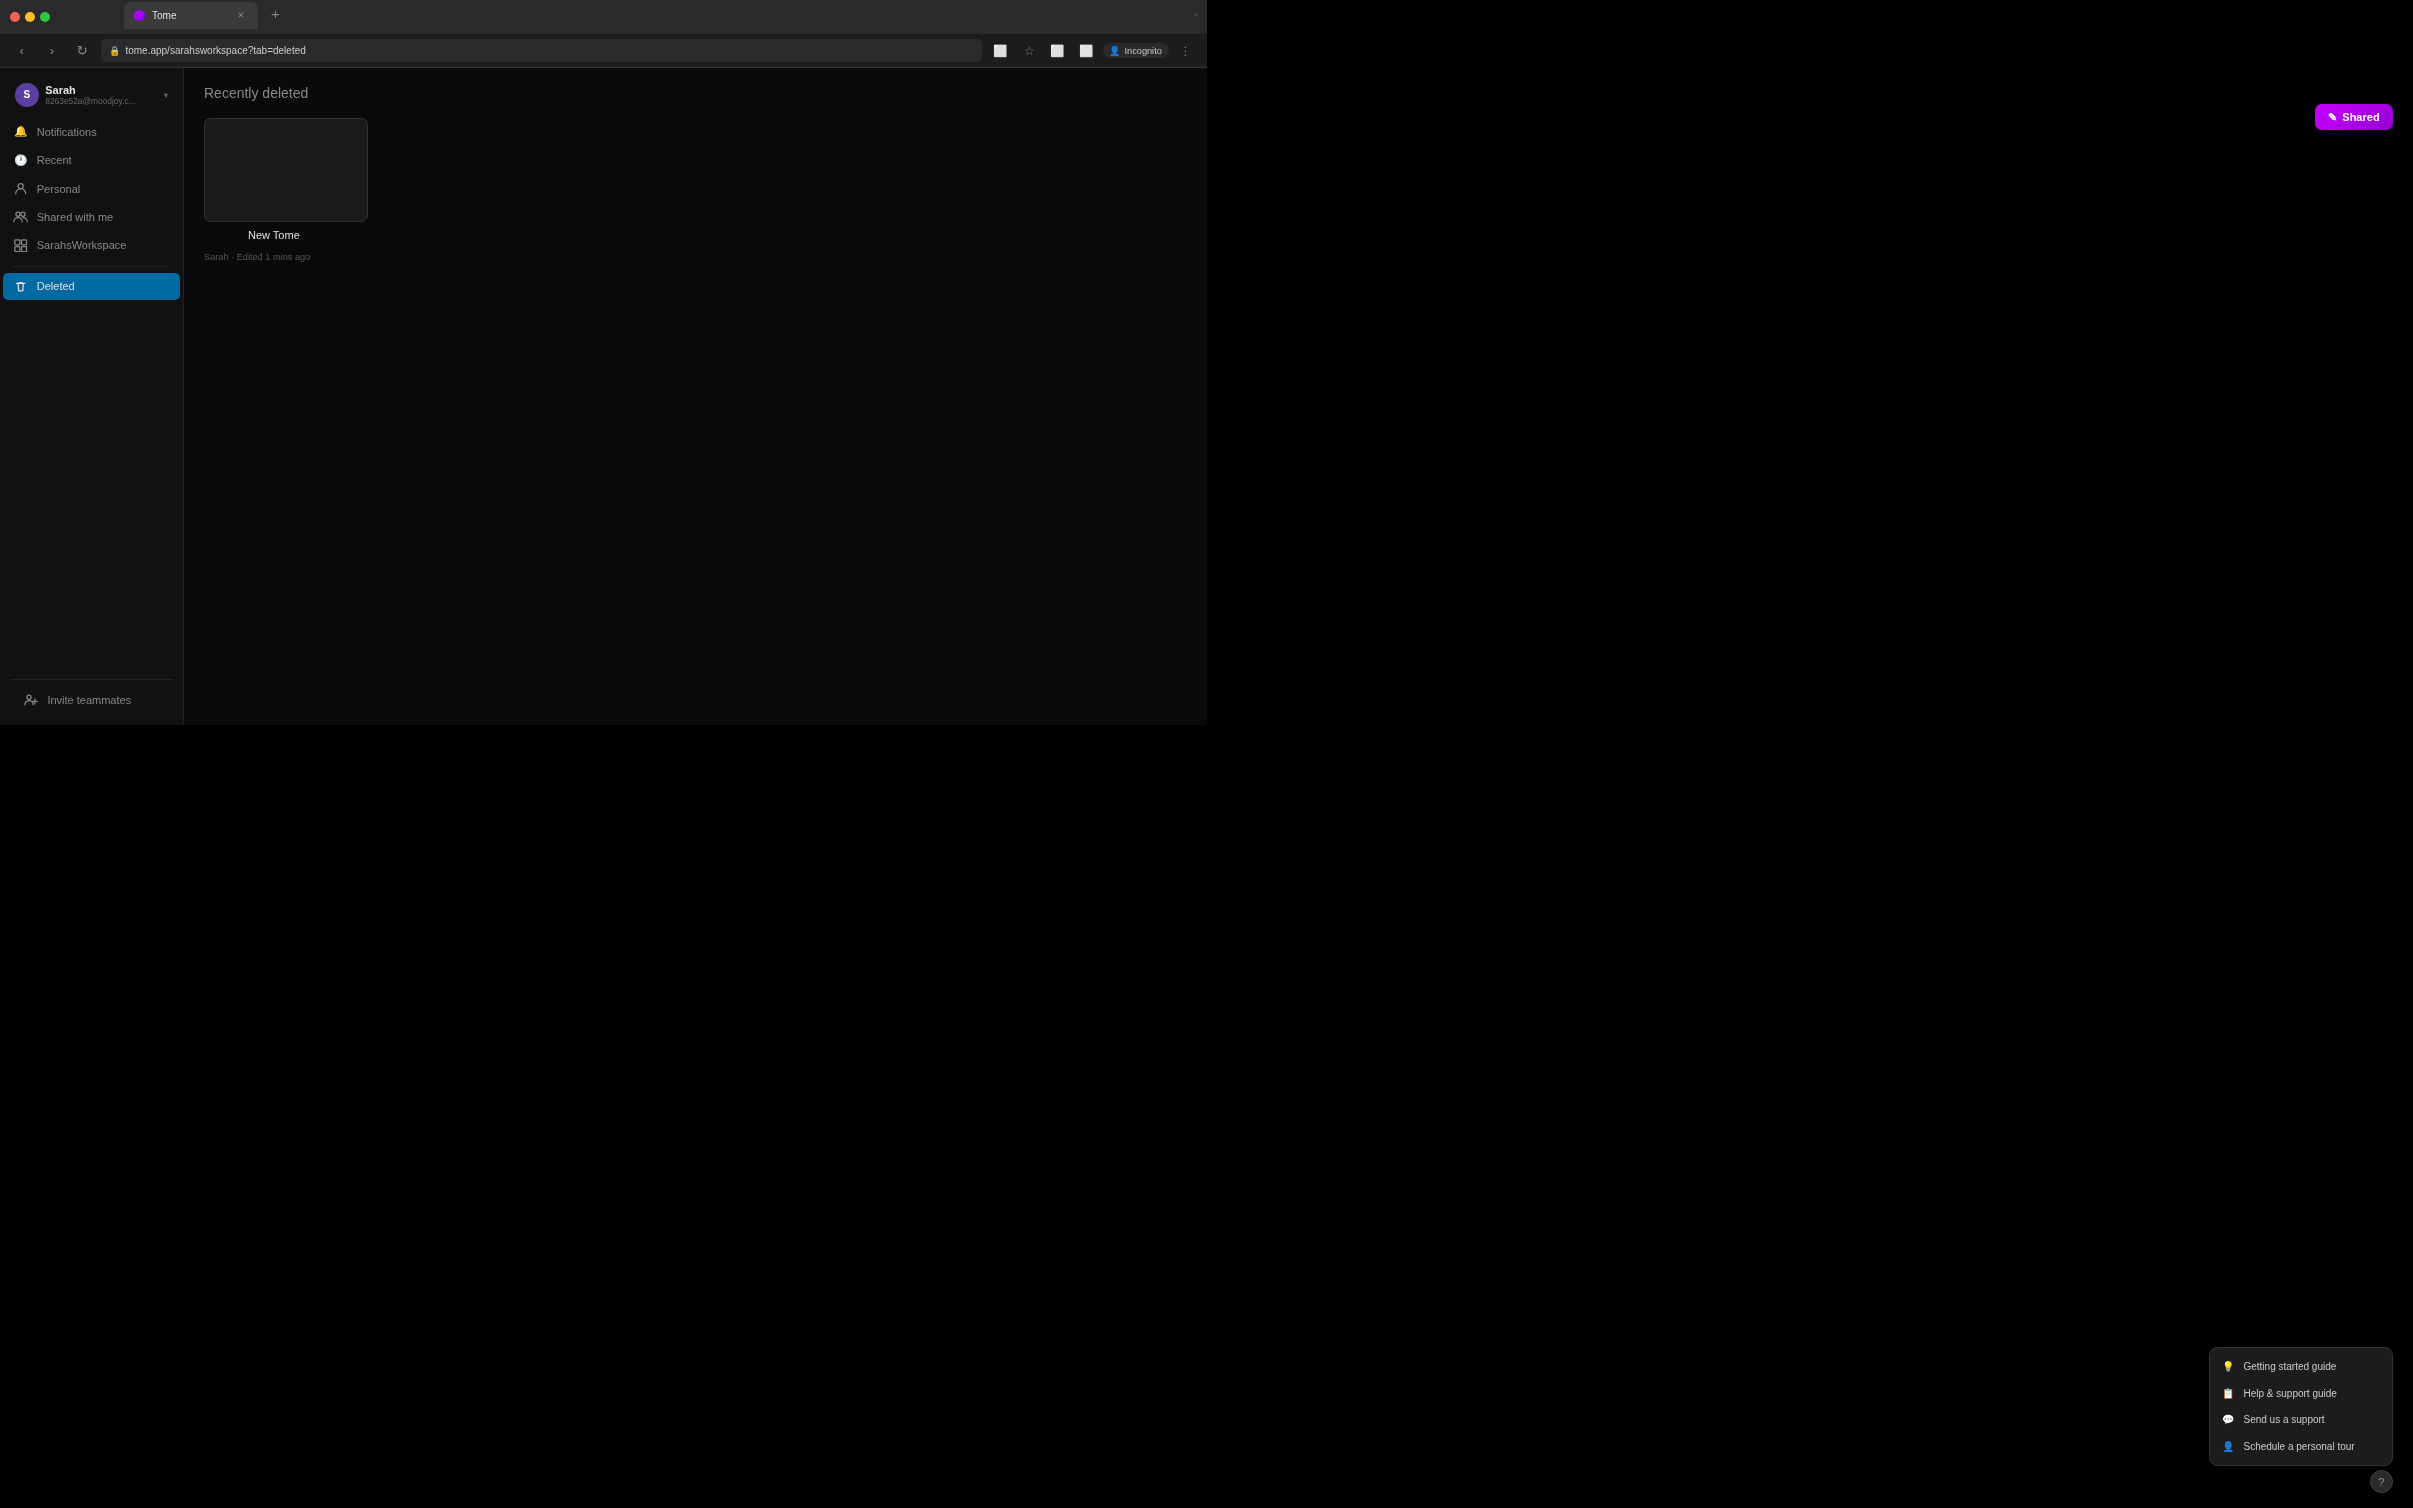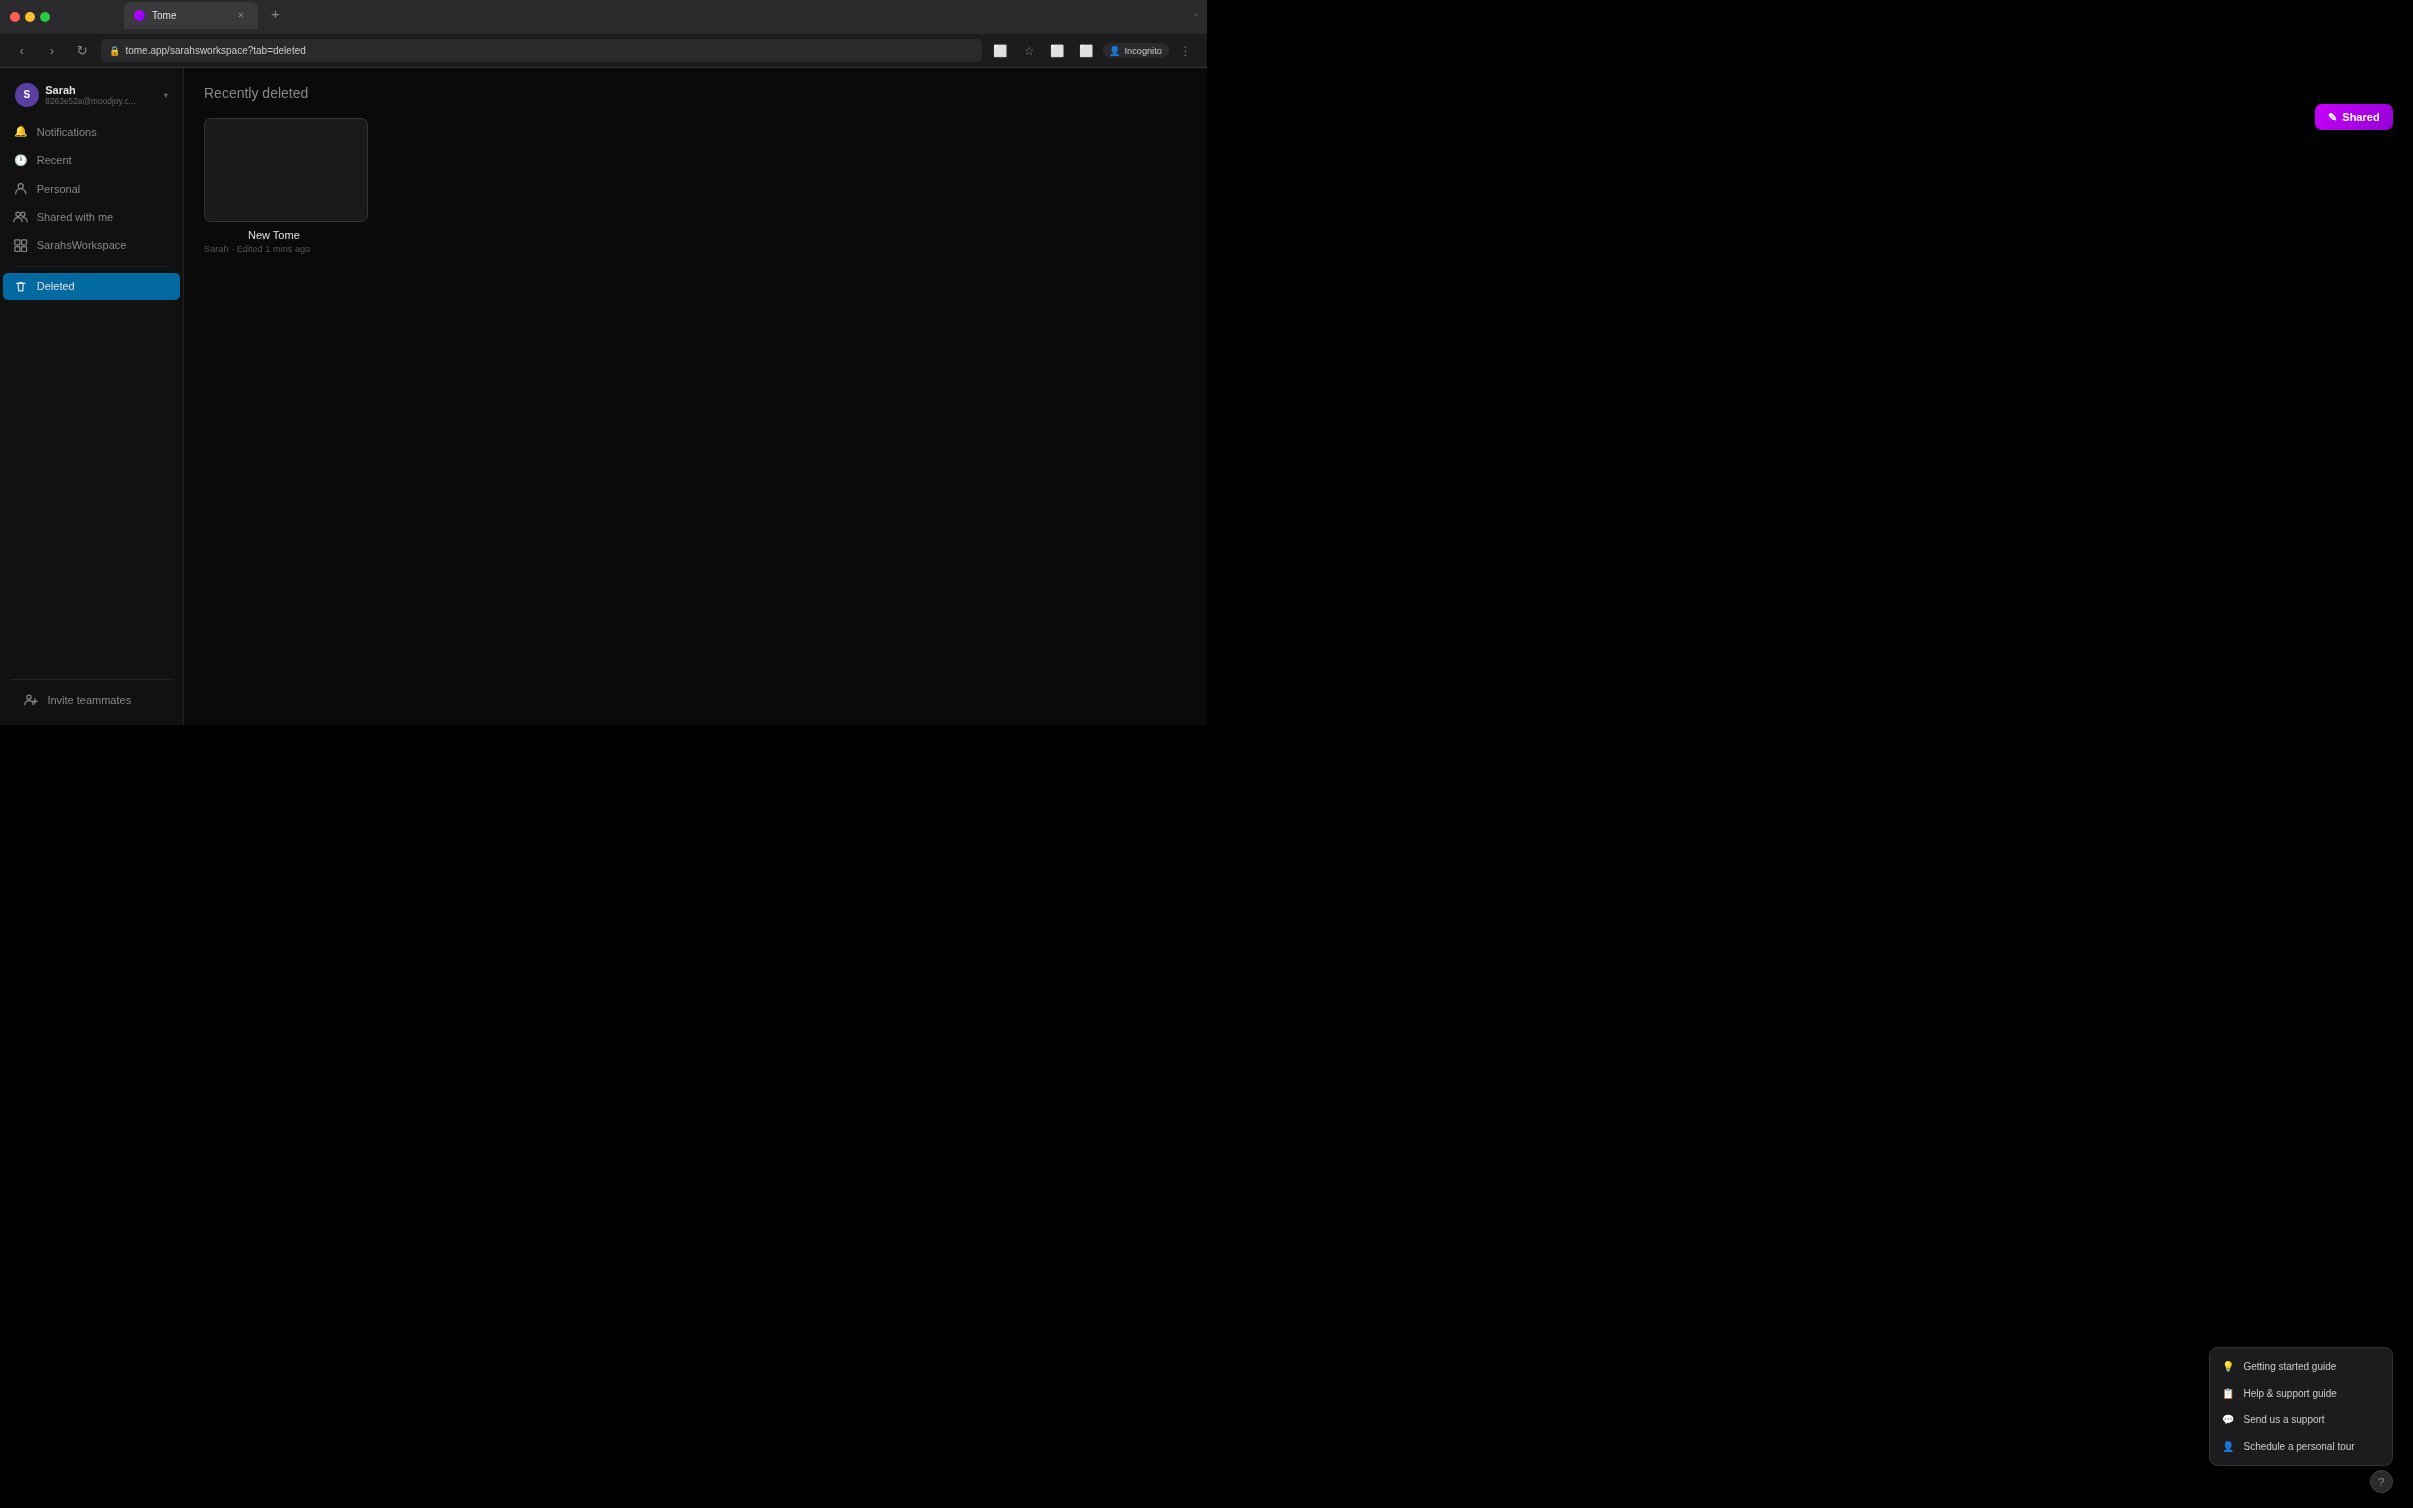--- a/index.html
+++ b/index.html
@@ -331,21 +331,21 @@
       background: #1a1a1a;
       border-radius: 6.7px;
       border: 0.8px solid #333;
       margin-bottom: 6.7px;
     }
 
     .tome-name {
       font-size: 11px;
       color: #e0e0e0;
       font-weight: 500;
-      margin-bottom: 3px;
+      margin-bottom: 11px;
       padding-left: 44px;
     }
 
     .tome-meta {
       font-size: 9.2px;
       color: #555;
     }
 
     
     .help-popup {

